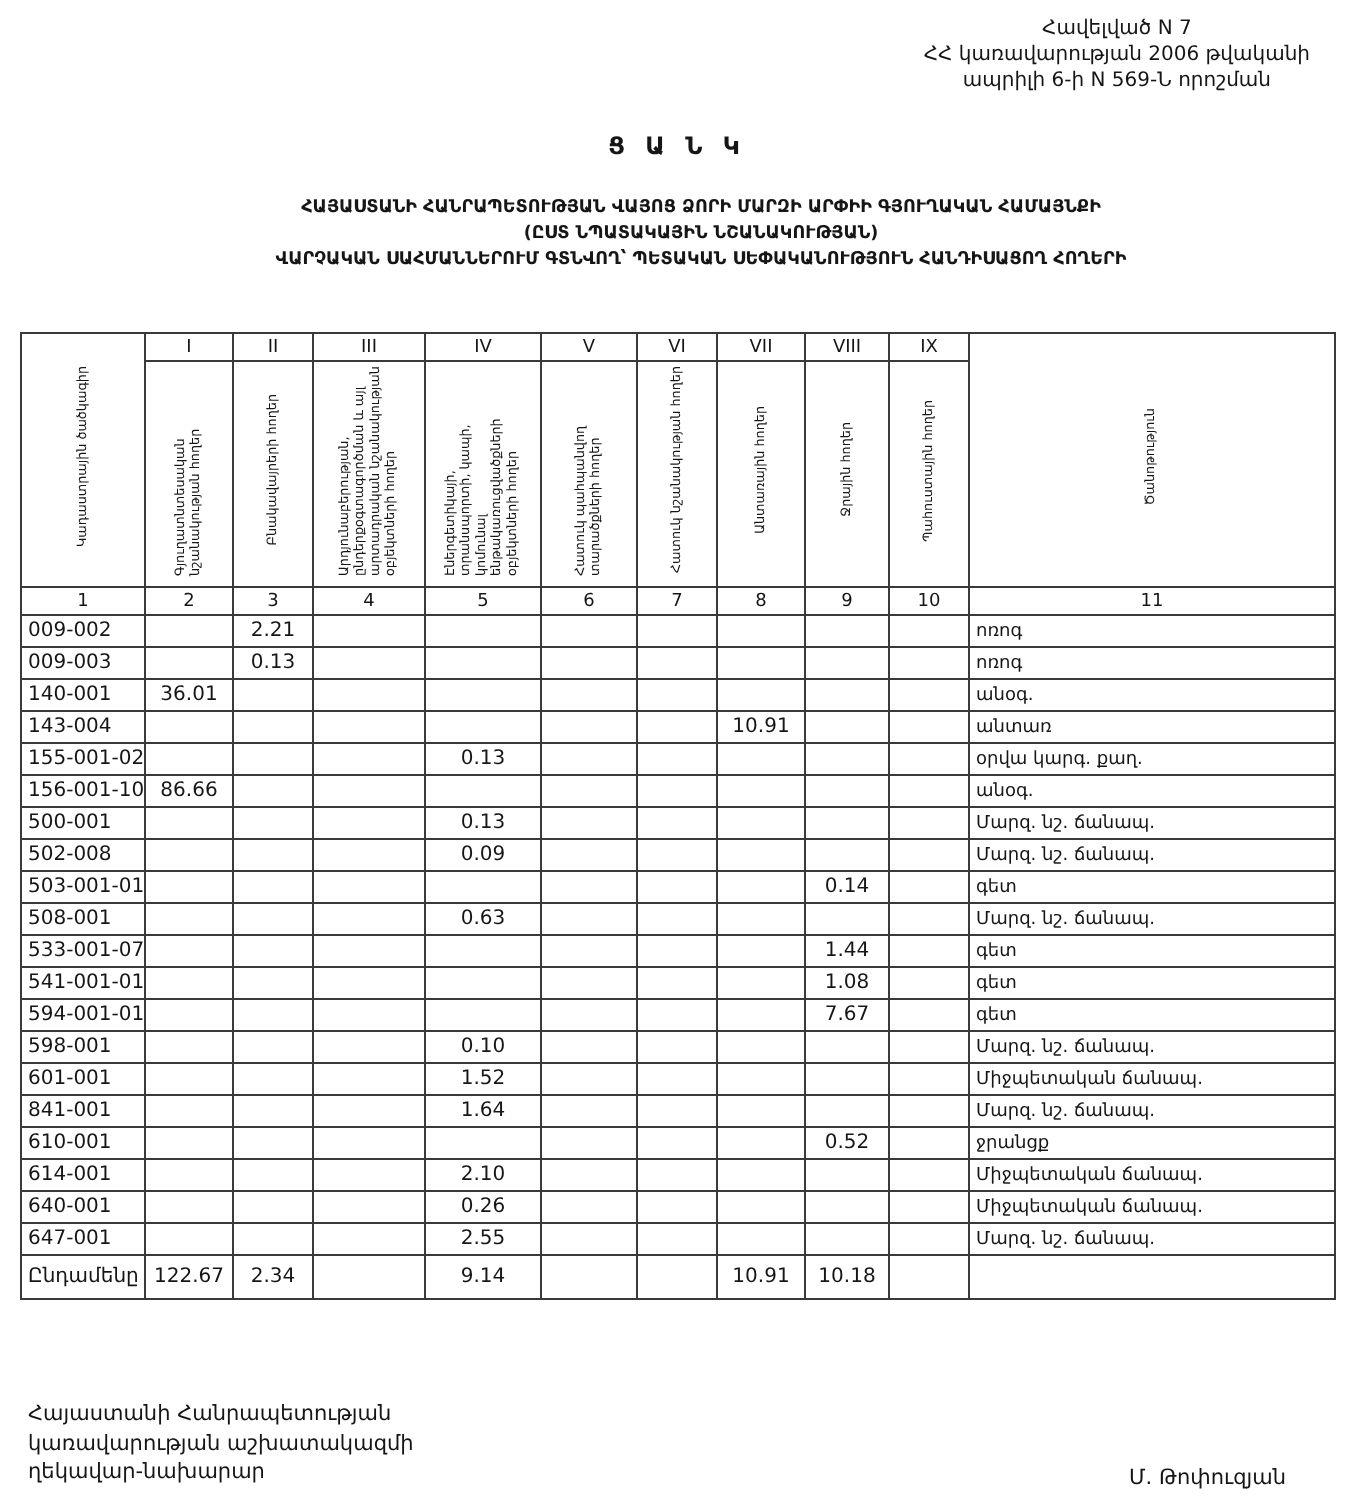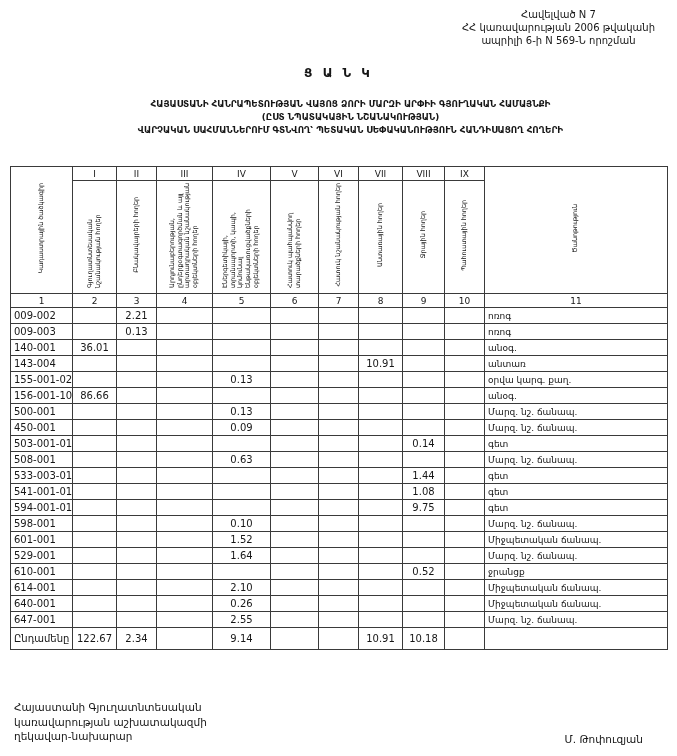--- a/index.html
+++ b/index.html
@@ -198,21 +198,21 @@
             <td class="val"></td>
             <td class="val">0.13</td>
             <td class="val"></td>
             <td class="val"></td>
             <td class="val"></td>
             <td class="val"></td>
             <td class="val"></td>
             <td class="note">Մարզ. նշ. ճանապ.</td>
           </tr>
           <tr>
-            <td class="code">450-001</td>
+            <td class="code">502-008</td>
             <td class="val"></td>
             <td class="val"></td>
             <td class="val"></td>
             <td class="val">0.09</td>
             <td class="val"></td>
             <td class="val"></td>
             <td class="val"></td>
             <td class="val"></td>
             <td class="val"></td>
             <td class="note">Մարզ. նշ. ճանապ.</td>
@@ -237,21 +237,21 @@
             <td class="val"></td>
             <td class="val">0.63</td>
             <td class="val"></td>
             <td class="val"></td>
             <td class="val"></td>
             <td class="val"></td>
             <td class="val"></td>
             <td class="note">Մարզ. նշ. ճանապ.</td>
           </tr>
           <tr>
-            <td class="code">533-003-01</td>
+            <td class="code">533-001-07</td>
             <td class="val"></td>
             <td class="val"></td>
             <td class="val"></td>
             <td class="val"></td>
             <td class="val"></td>
             <td class="val"></td>
             <td class="val"></td>
             <td class="val">1.44</td>
             <td class="val"></td>
             <td class="note">գետ</td>
@@ -271,21 +271,21 @@
           </tr>
           <tr>
             <td class="code">594-001-01</td>
             <td class="val"></td>
             <td class="val"></td>
             <td class="val"></td>
             <td class="val"></td>
             <td class="val"></td>
             <td class="val"></td>
             <td class="val"></td>
-            <td class="val">9.75</td>
+            <td class="val">7.67</td>
             <td class="val"></td>
             <td class="note">գետ</td>
           </tr>
           <tr>
             <td class="code">598-001</td>
             <td class="val"></td>
             <td class="val"></td>
             <td class="val"></td>
             <td class="val">0.10</td>
             <td class="val"></td>
@@ -302,21 +302,21 @@
             <td class="val"></td>
             <td class="val">1.52</td>
             <td class="val"></td>
             <td class="val"></td>
             <td class="val"></td>
             <td class="val"></td>
             <td class="val"></td>
             <td class="note">Միջպետական ճանապ.</td>
           </tr>
           <tr>
-            <td class="code">529-001</td>
+            <td class="code">841-001</td>
             <td class="val"></td>
             <td class="val"></td>
             <td class="val"></td>
             <td class="val">1.64</td>
             <td class="val"></td>
             <td class="val"></td>
             <td class="val"></td>
             <td class="val"></td>
             <td class="val"></td>
             <td class="note">Մարզ. նշ. ճանապ.</td>
@@ -384,20 +384,20 @@
             <td class="val">10.91</td>
             <td class="val">10.18</td>
             <td class="val"></td>
             <td class="note"></td>
           </tr>
         </tbody>
     </table>
   </div>
 
   <div class="footer">
-    <div>Հայաստանի Գյուղատնտեսական</div>
+    <div>Հայաստանի Հանրապետության</div>
     <div>կառավարության աշխատակազմի</div>
     <div>ղեկավար-նախարար</div>
   </div>
 
   <div class="signature">Մ. Թոփուզյան</div>
 
 </div>
 
 </body></html>

